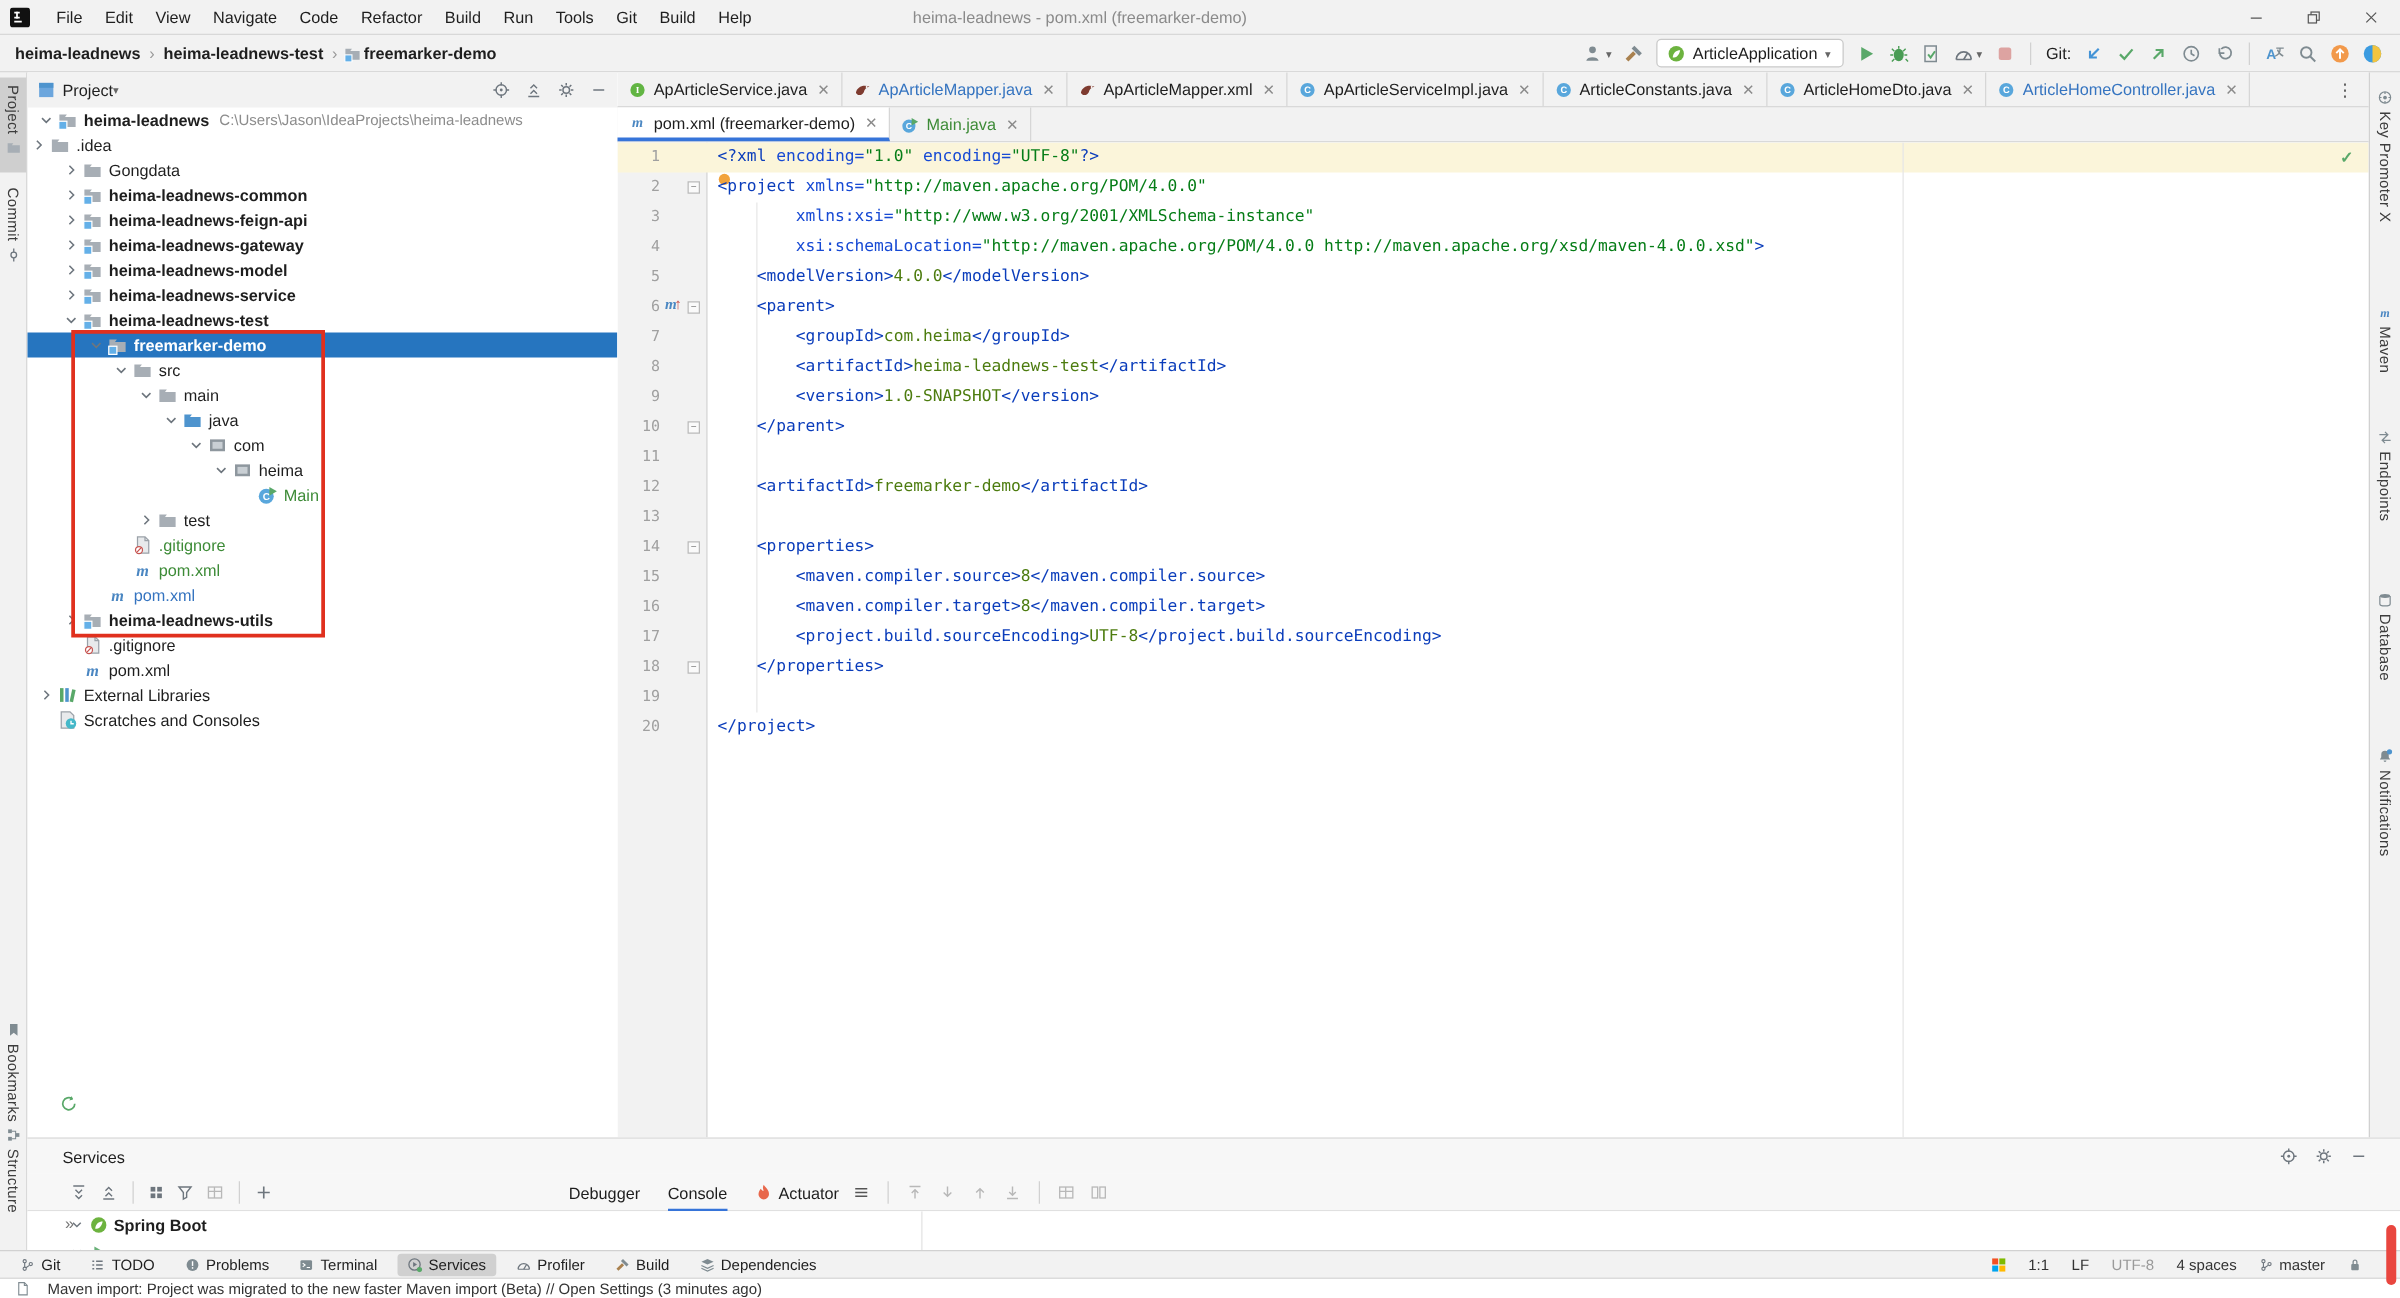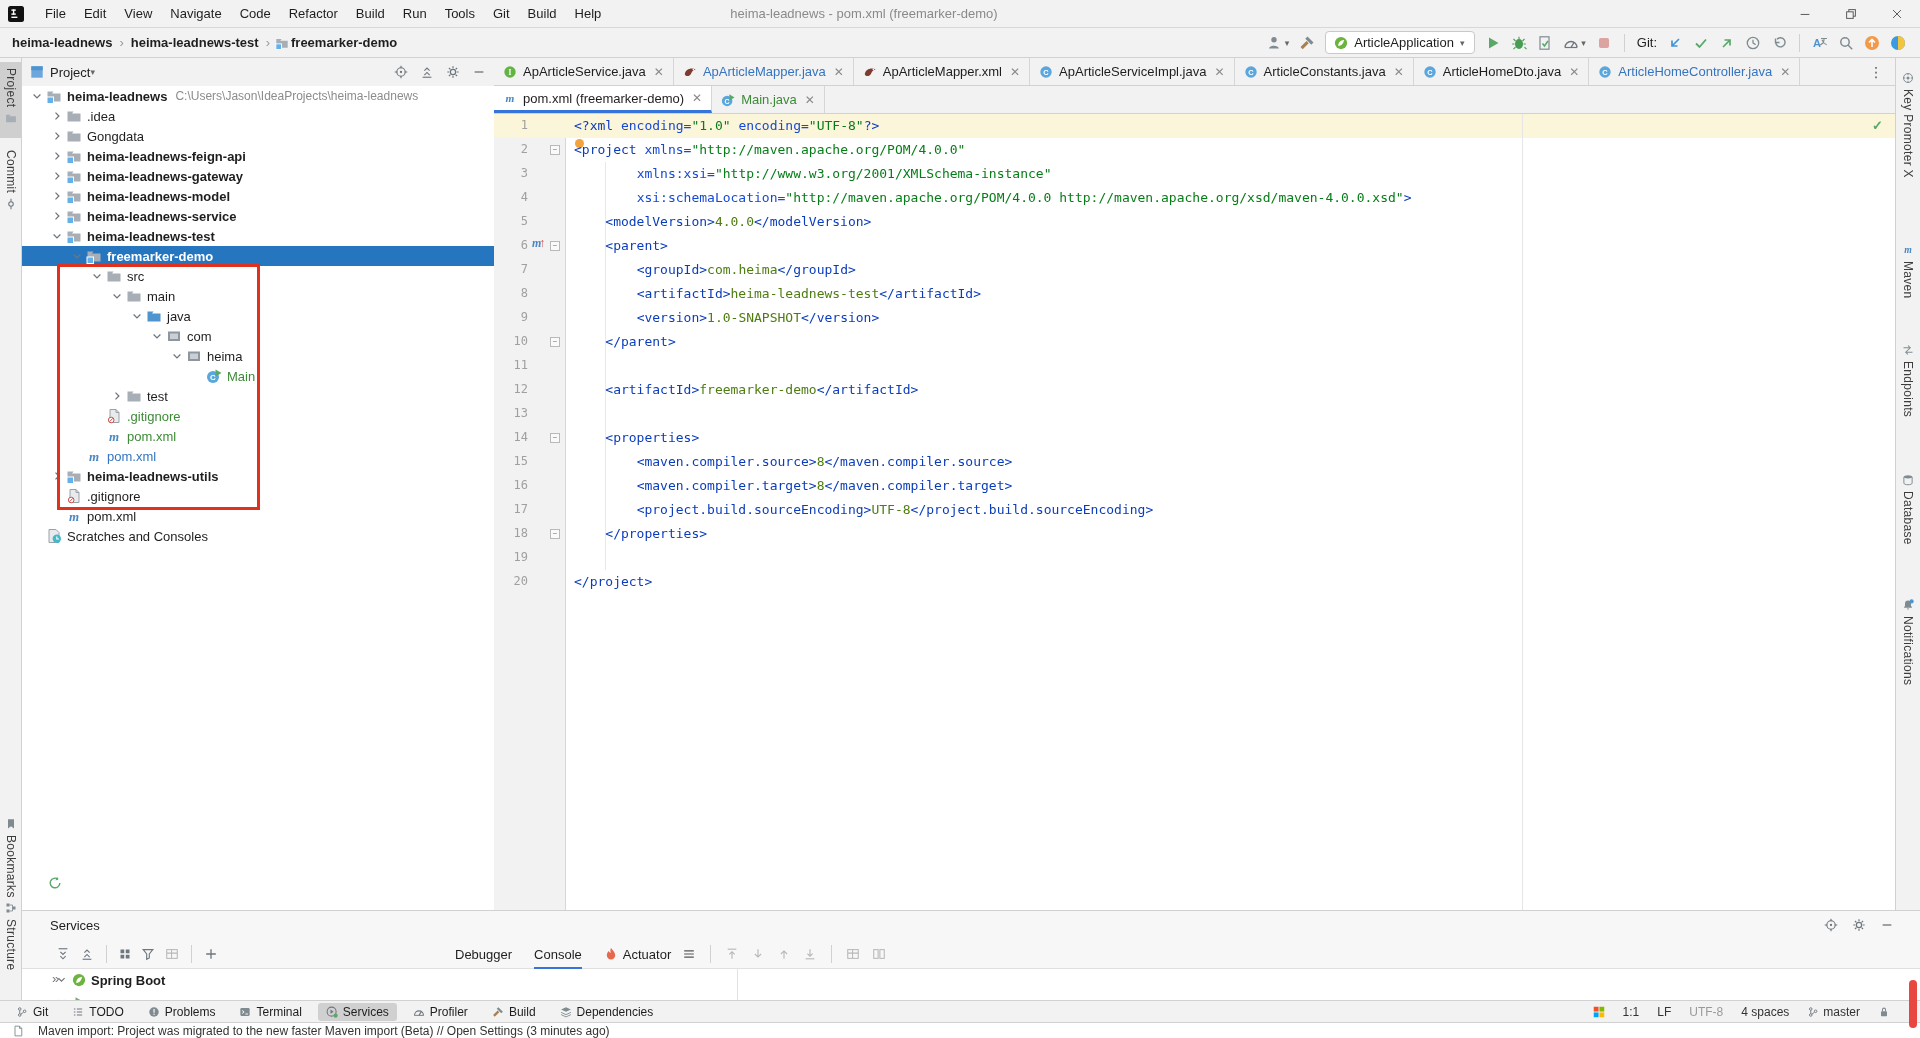--- a/index.html
+++ b/index.html
@@ -405,45 +405,59 @@
           </span>
           <span class="ic ">
             <svg viewBox="0 0 16 16" xmlns="http://www.w3.org/2000/svg">
               <path d="M1.5 5.5h4.5l1.5-2h-6zM1.5 5.5h13v8h-13z" fill="#a7aeb5"></path>
               <rect x="1" y="9" width="6.5" height="6.5" fill="#64b0e8" stroke="#fff" stroke-width="1"></rect>
             </svg>
           </span>
           <span class="lbl ">heima-leadnews</span>
           <span class="sfx">C:\Users\Jason\IdeaProjects\heima-leadnews</span>
         </div>
+        <div class="trow  " style="">
+          <span class="chev">
+            <svg width="12" height="12" viewBox="0 0 16 16" xmlns="http://www.w3.org/2000/svg">
+              <path d="M6 3.5l4.5 4.5L6 12.5" stroke="#6e767e" fill="none" stroke-width="1.7"></path>
+            </svg>
+          </span>
+          <span class="ic ">
+            <svg viewBox="0 0 16 16" xmlns="http://www.w3.org/2000/svg">
+              <path d="M1.5 5.5h4.5l1.5-2h-6zM1.5 5.5h13v8h-13z" fill="#a7aeb5"></path>
+            </svg>
+          </span>
+          <span class="lbl ">.idea</span>
+        </div>
         <div class="trow  " style="padding-left:26px">
           <span class="chev">
             <svg width="12" height="12" viewBox="0 0 16 16" xmlns="http://www.w3.org/2000/svg">
               <path d="M6 3.5l4.5 4.5L6 12.5" stroke="#6e767e" fill="none" stroke-width="1.7"></path>
             </svg>
           </span>
           <span class="ic ">
             <svg viewBox="0 0 16 16" xmlns="http://www.w3.org/2000/svg">
               <path d="M1.5 5.5h4.5l1.5-2h-6zM1.5 5.5h13v8h-13z" fill="#a7aeb5"></path>
             </svg>
           </span>
-          <span class="lbl ">.idea</span>
-        </div>
-        <div class="trow  " style="padding-left:26px">
+          <span class="lbl ">Gongdata</span>
+        </div>
+        <div class="trow bold " style="padding-left:26px">
           <span class="chev">
             <svg width="12" height="12" viewBox="0 0 16 16" xmlns="http://www.w3.org/2000/svg">
               <path d="M6 3.5l4.5 4.5L6 12.5" stroke="#6e767e" fill="none" stroke-width="1.7"></path>
             </svg>
           </span>
           <span class="ic ">
             <svg viewBox="0 0 16 16" xmlns="http://www.w3.org/2000/svg">
               <path d="M1.5 5.5h4.5l1.5-2h-6zM1.5 5.5h13v8h-13z" fill="#a7aeb5"></path>
-            </svg>
-          </span>
-          <span class="lbl ">Gongdata</span>
+              <rect x="1" y="9" width="6.5" height="6.5" fill="#64b0e8" stroke="#fff" stroke-width="1"></rect>
+            </svg>
+          </span>
+          <span class="lbl ">heima-leadnews-common</span>
         </div>
         <div class="trow bold " style="padding-left:26px">
           <span class="chev">
             <svg width="12" height="12" viewBox="0 0 16 16" xmlns="http://www.w3.org/2000/svg">
               <path d="M6 3.5l4.5 4.5L6 12.5" stroke="#6e767e" fill="none" stroke-width="1.7"></path>
             </svg>
           </span>
           <span class="ic ">
             <svg viewBox="0 0 16 16" xmlns="http://www.w3.org/2000/svg">
               <path d="M1.5 5.5h4.5l1.5-2h-6zM1.5 5.5h13v8h-13z" fill="#a7aeb5"></path>
@@ -670,20 +684,35 @@
           <span class="lbl ">.gitignore</span>
         </div>
         <div class="trow  " style="padding-left:26px">
           <span class="chev"></span>
           <span class="ic ">
             <svg viewBox="0 0 16 16" xmlns="http://www.w3.org/2000/svg">
               <text x="8" y="12.5" font-size="13" font-style="italic" font-weight="bold" fill="#4b87c2" text-anchor="middle" font-family="'Liberation Serif',serif">m</text>
             </svg>
           </span>
           <span class="lbl ">pom.xml</span>
+        </div>
+        <div class="trow  " style="padding-left:6px">
+          <span class="chev">
+            <svg width="12" height="12" viewBox="0 0 16 16" xmlns="http://www.w3.org/2000/svg">
+              <path d="M6 3.5l4.5 4.5L6 12.5" stroke="#6e767e" fill="none" stroke-width="1.7"></path>
+            </svg>
+          </span>
+          <span class="ic ">
+            <svg viewBox="0 0 16 16" xmlns="http://www.w3.org/2000/svg">
+              <rect x="2" y="2.5" width="2.8" height="11" fill="#59a869"></rect>
+              <rect x="6.2" y="2.5" width="2.8" height="11" fill="#4e94ce"></rect>
+              <rect x="10.8" y="3.5" width="2.8" height="10" transform="rotate(12 12 8)" fill="#59a869"></rect>
+            </svg>
+          </span>
+          <span class="lbl ">External Libraries</span>
         </div>
         <div class="trow  " style="padding-left:6px">
           <span class="chev"></span>
           <span class="ic ">
             <svg viewBox="0 0 16 16" xmlns="http://www.w3.org/2000/svg">
               <path d="M3 1.5h7l3 3v10H3z" fill="#e8eaec" stroke="#9aa1a8" stroke-width="1"></path>
               <circle cx="10.8" cy="10.8" r="4.2" fill="#45b8c9"></circle>
               <path d="M10.8 8.6v2.4h2.2" stroke="#fff" fill="none" stroke-width="1.1"></path>
             </svg>
           </span>

